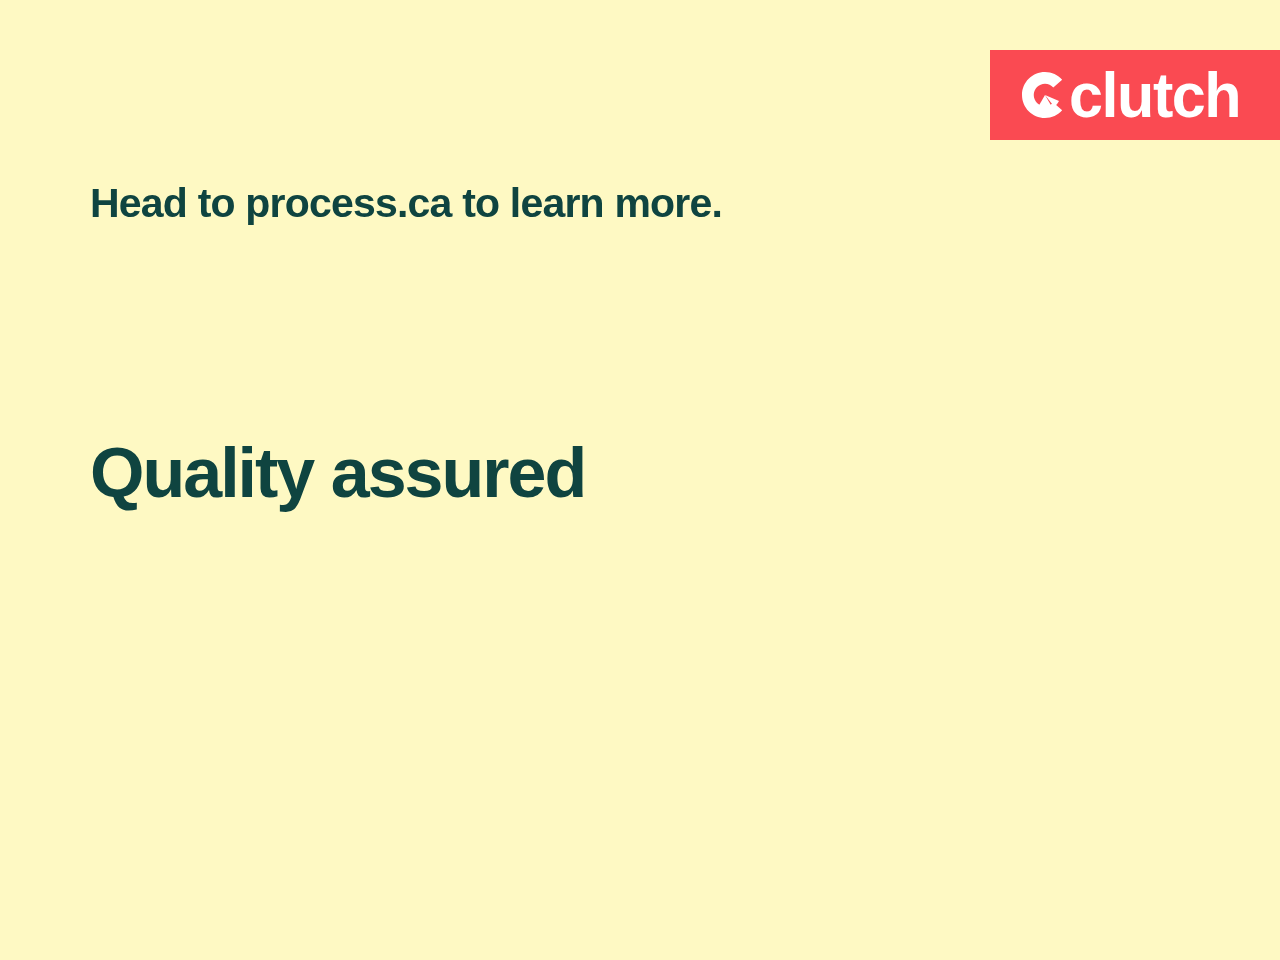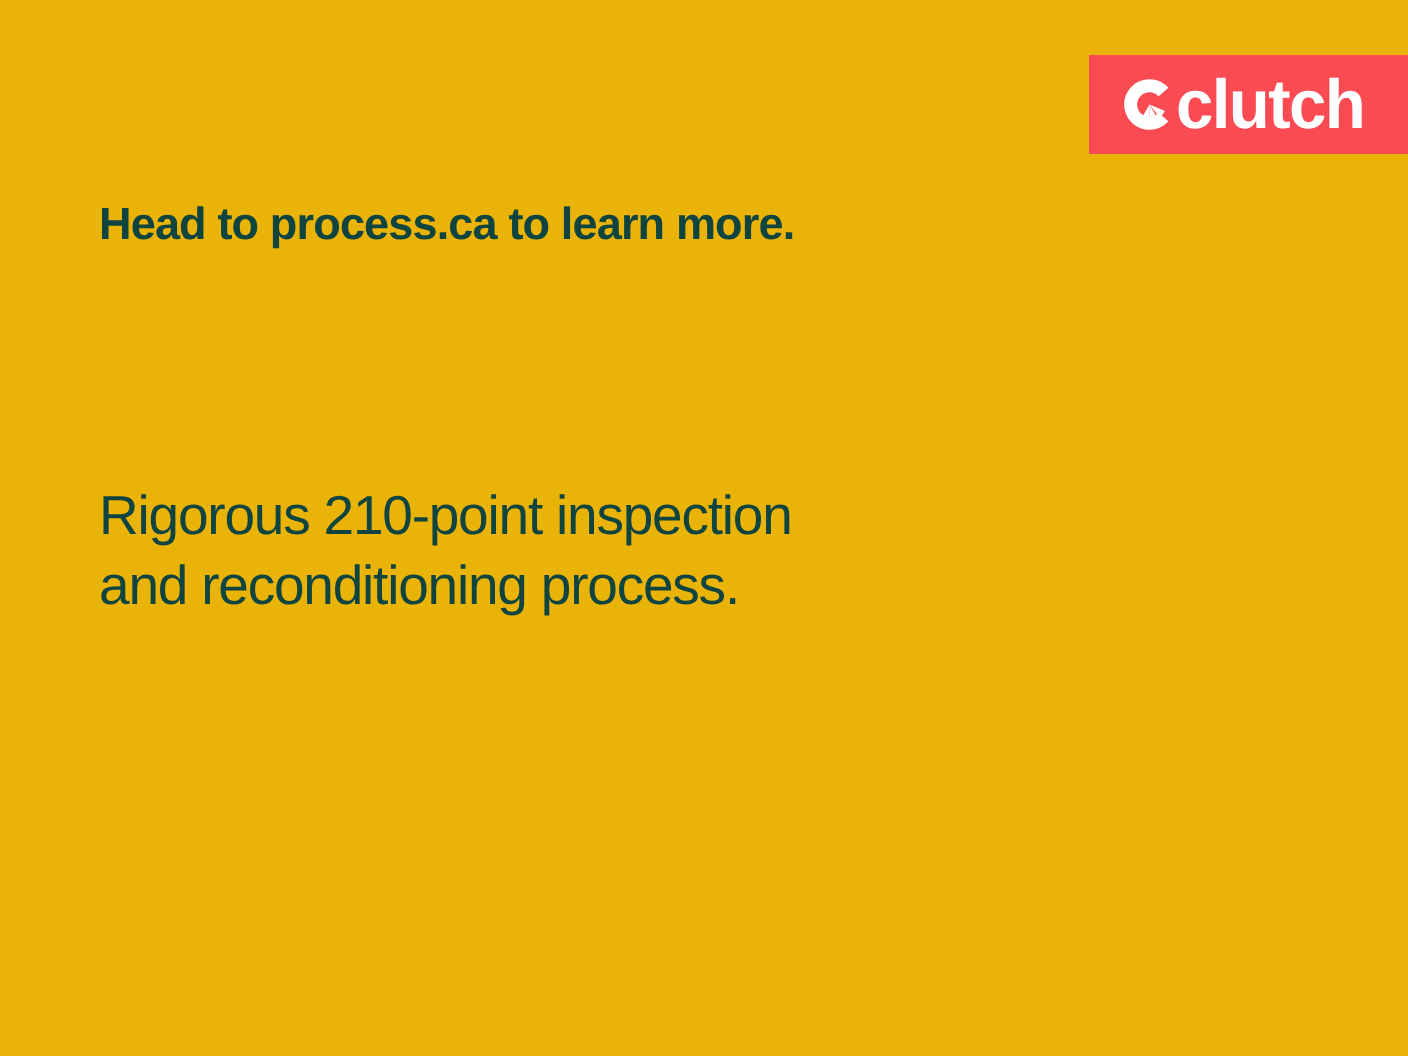--- a/index.html
+++ b/index.html
@@ -12,21 +12,21 @@
     height: 960px;
     background: #F6F4F1;
     font-family: "Liberation Sans", sans-serif;
     overflow: hidden;
     position: relative;
   }
 
   .slide {
     position: absolute;
     inset: 0;
-    background: #eab308;
+    background: #fef9c3;
   }
 
   
   .brand-banner {
     position: absolute;
     left: 990px;
     top: 50px;
     width: 290px;
     height: 90px;
     background: #FA4A52;
@@ -131,19 +131,16 @@
         <path fill="#FFFFFF" d="M50 50 L 50 80 A 30 30 0 0 0 65.0 76.0 Z"></path>
         <path fill="#FFFFFF" d="M50 50 L 68.5 73.5 A 30 30 0 0 0 78.0 62.0 Z"></path>
       </svg>
       <span class="wordmark-text">clutch</span>
     </div>
   </div>
 
   <div class="tagline">Head to process.ca to learn more.</div>
 
   <div class="headline-block">
-    <p class="subcopy">
-      <span class="subcopy-line">Rigorous 210-point inspection</span>
-      <span class="subcopy-line">and reconditioning process.</span>
-    </p>
+    <h1 class="headline">Quality assured</h1>
   </div>
 
 </div>
 
 </body></html>

